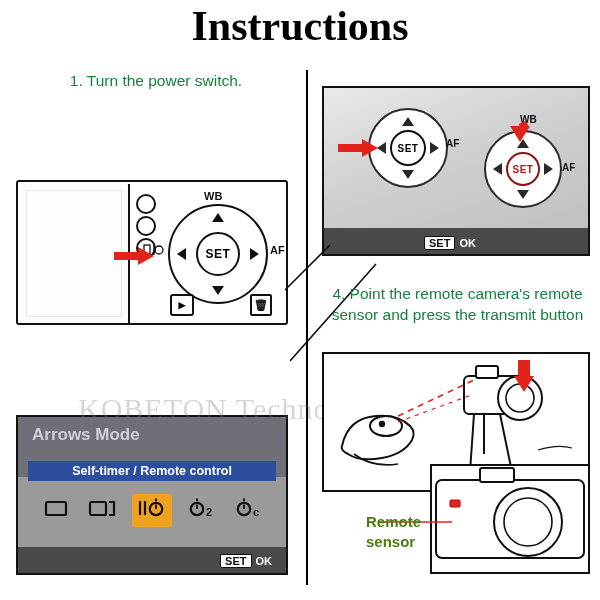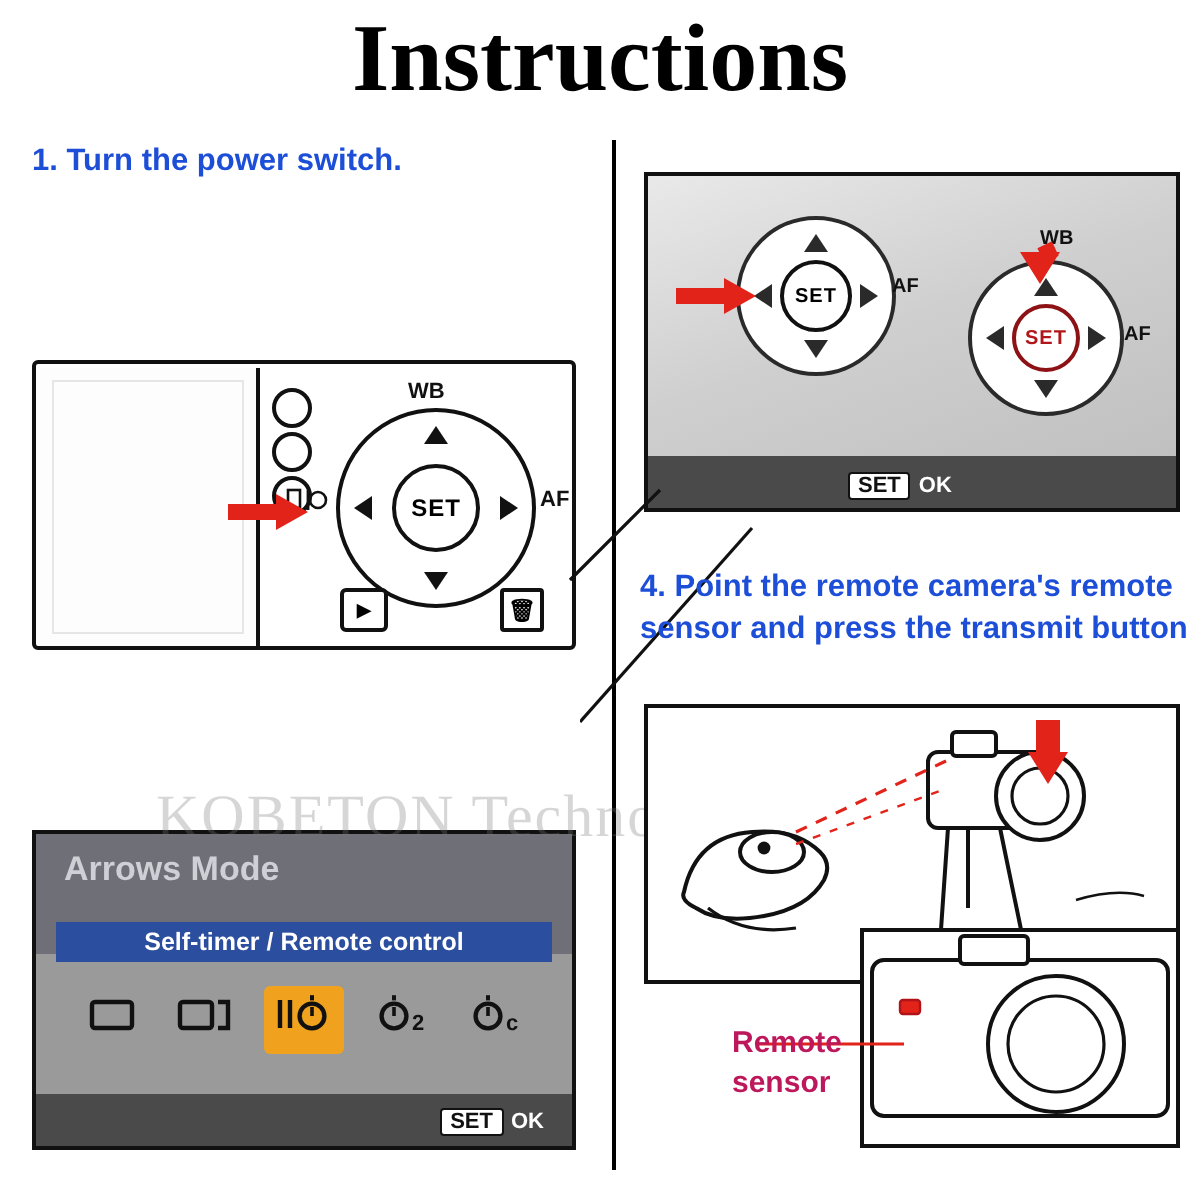--- a/index.html
+++ b/index.html
@@ -19,41 +19,42 @@
     width: 600px;
     height: 600px;
     box-sizing: border-box;
   }
   .title {
     position: absolute;
     top: 2px;
     left: 0;
     width: 600px;
     text-align: center;
-    font-size: 48px;
+    font-size: 42px;
     font-weight: bold;
     letter-spacing: 0px;
     color: #000;
     font-family: "Liberation Serif", serif;
   }
   .divider-v {
     position: absolute;
     left: 306px;
     top: 70px;
     width: 2px;
     height: 515px;
     background: #000;
   }
   
   .step {
     position: absolute;
     font-size: 15.5px;
-    font-weight: bold;
+    font-weight: normal;
     line-height: 21px;
-    color: #1d4ed8;
+    color: #15803d;
+    text-align: center;
   }
   #step1 { left: 16px; top: 70px; width: 280px; }
   #step2 { left: 16px; top: 106px; width: 285px; }
   #step3 { left: 16px; top: 338px; width: 285px; }
   #step4 { left: 320px; top: 283px; width: 275px; }
 
   .inline-icon {
     display: inline-block;
     vertical-align: -2px;
     width: 20px;
@@ -303,21 +304,21 @@
     box-sizing: border-box;
     background: #fff;
   }
   .remote-label {
     position: absolute;
     left: 366px;
     top: 512px;
     font-size: 15px;
     font-weight: bold;
     line-height: 20px;
-    color: #be185d;
+    color: #4d7c0f;
   }
   .watermark {
     position: absolute;
     left: 78px;
     top: 392px;
     font-size: 30px;
     color: rgba(120,120,120,0.30);
     font-family: "Liberation Serif", serif;
     letter-spacing: 1px;
     white-space: nowrap;

